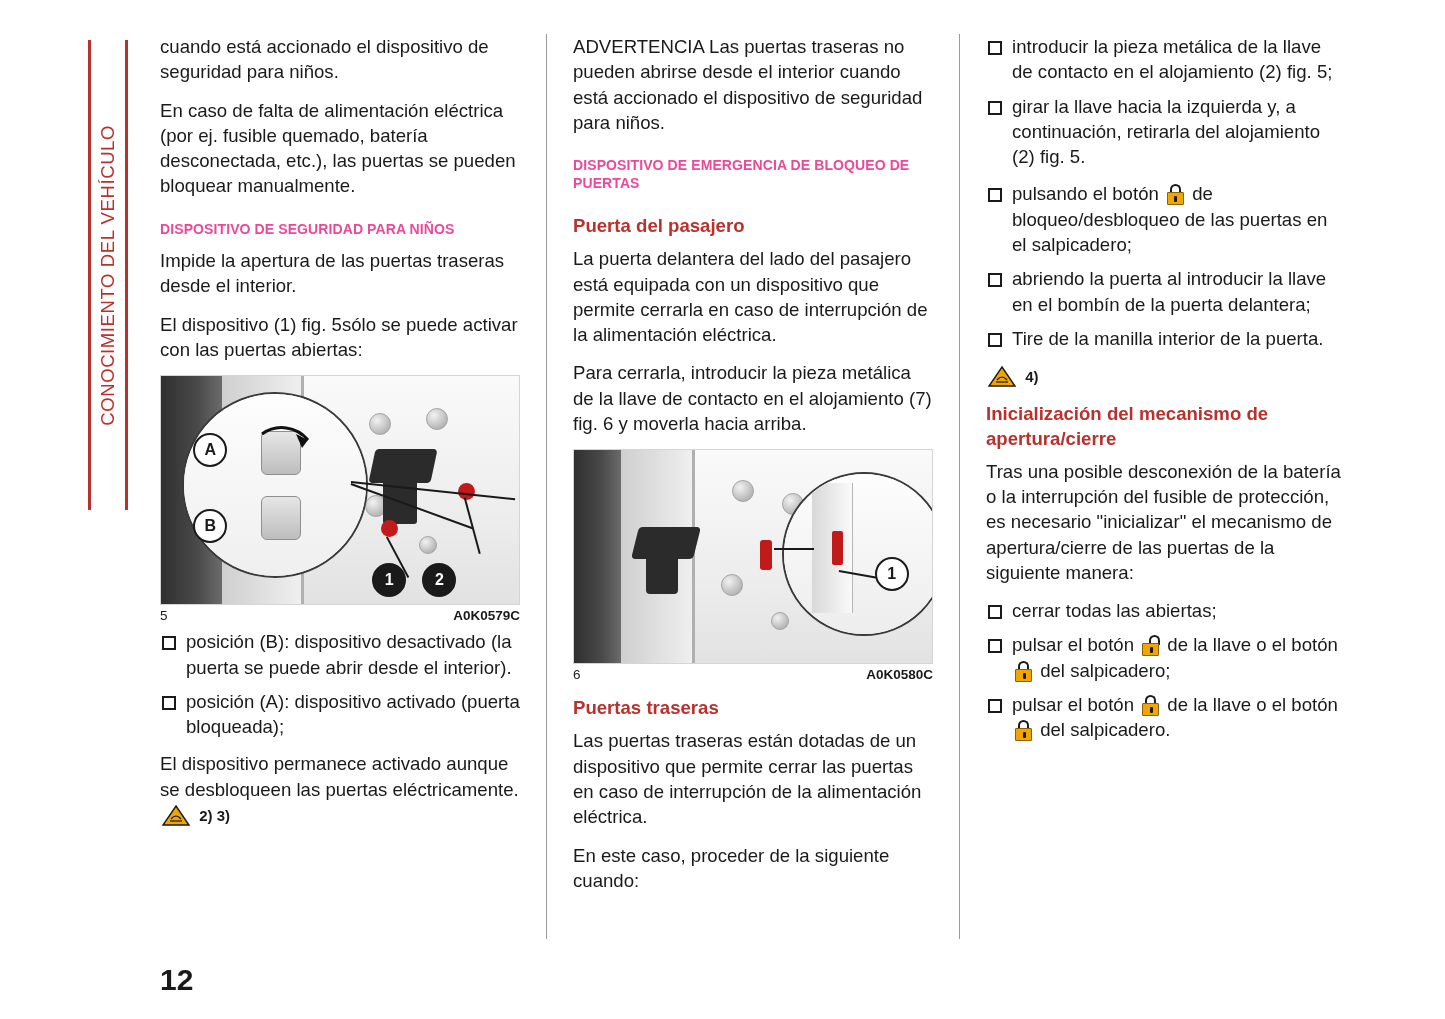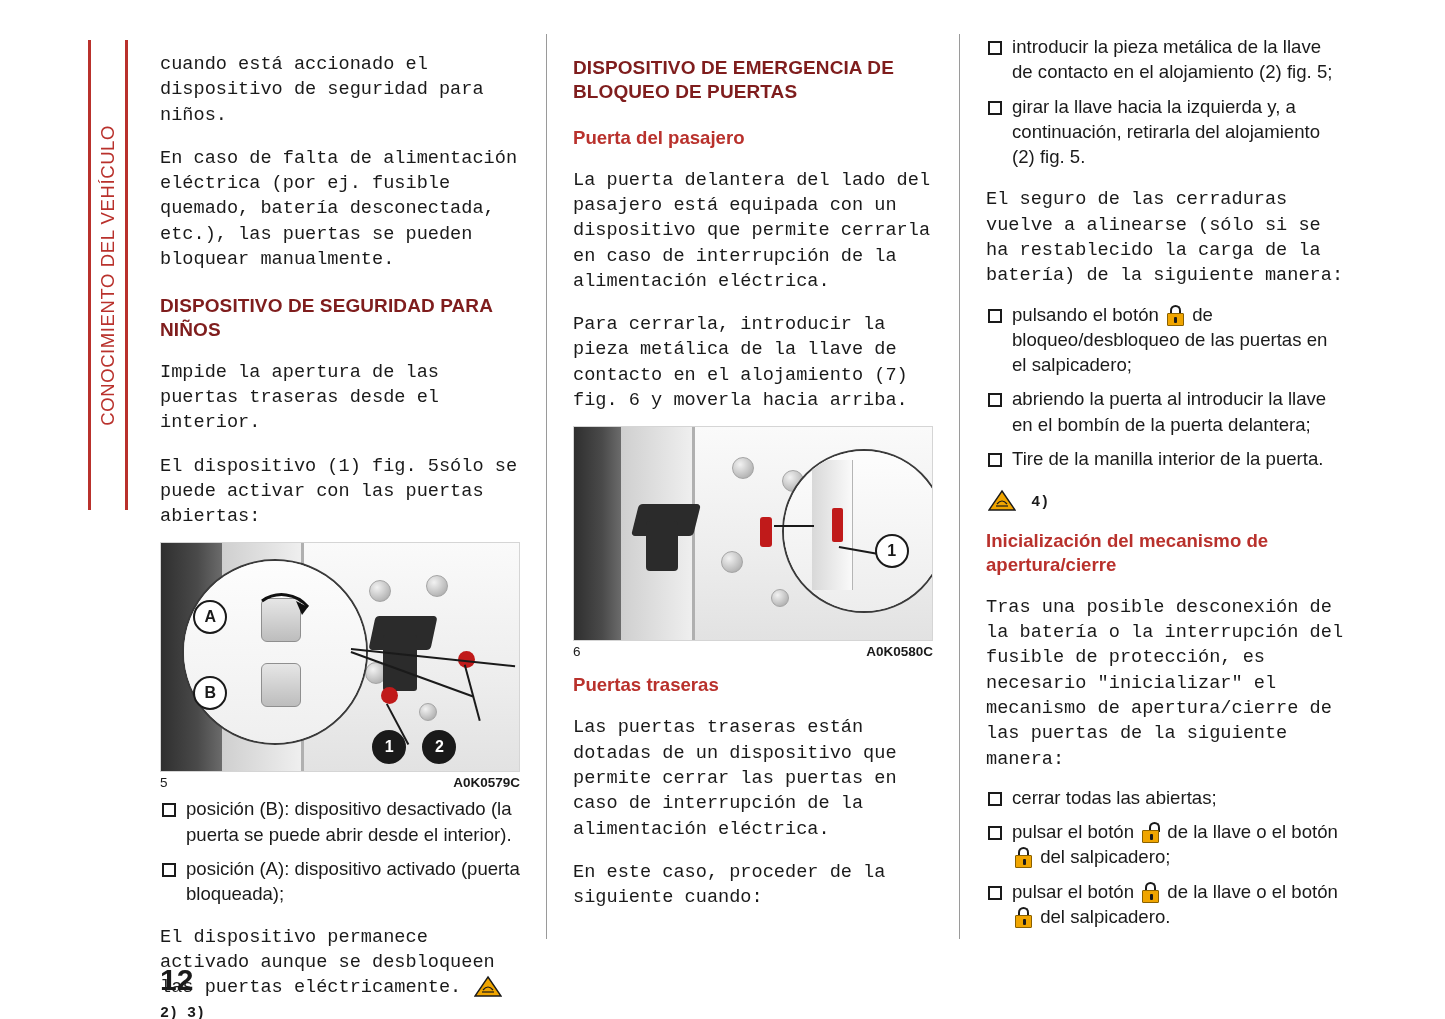--- a/index.html
+++ b/index.html
@@ -55,31 +55,30 @@
   }
   .col {
     width: 360px;
     position: relative;
   }
   .col.c1 { padding-right: 26px; }
   .col.c2 { padding-left: 26px; padding-right: 26px; border-left: 1px solid #9a9a9a; }
   .col.c3 { padding-left: 26px; border-left: 1px solid #9a9a9a; }
 
   p {
-    margin: 18px 0 13px 0;
+    margin: 0 0 13px 0;
     font-size: 18.6px;
     line-height: 1.36;
     color: #1a1a1a;
-    font-family: Liberation Mono, monospace;
   }
   h2.sec {
     margin: 22px 0 10px 0;
-    font-size: 19px;
-    font-weight: bold;
-    color: #7f1d1d;
+    font-size: 14px;
+    font-weight: bold;
+    color: #ec4899;
     line-height: 1.25;
     letter-spacing: 0.1px;
   }
   h3.sub {
     margin: 14px 0 8px 0;
     font-size: 18.6px;
     font-weight: bold;
     color: #b9312c;
     line-height: 1.3;
   }
@@ -351,20 +350,21 @@
             <polygon points="14,2 27,21 1,21" fill="#f0a500" stroke="#1a1a1a" stroke-width="1.4"></polygon>
             <path d="M8 17 L20 17" stroke="#1a1a1a" stroke-width="1.2"></path>
             <path d="M9 15 q5 -6 10 0" stroke="#1a1a1a" stroke-width="1.2" fill="none"></path>
           </svg>
         </span>
         <span class="refs">2) 3)</span>
       </p>
     </div>
 
     <div class="col c2">
+      <p>ADVERTENCIA Las puertas traseras no pueden abrirse desde el interior cuando está accionado el dispositivo de seguridad para niños.</p>
 
       <h2 class="sec">DISPOSITIVO DE EMERGENCIA DE BLOQUEO DE PUERTAS</h2>
       <h3 class="sub first">Puerta del pasajero</h3>
 
       <p>La puerta delantera del lado del pasajero está equipada con un dispositivo que permite cerrarla en caso de interrupción de la alimentación eléctrica.</p>
       <p>Para cerrarla, introducir la pieza metálica de la llave de contacto en el alojamiento (7) fig. 6 y moverla hacia arriba.</p>
 
       <div class="figure">
         <div class="fig-img fig6">
           <div class="door-dark" style="width:13%;"></div>
@@ -401,21 +401,20 @@
       <p>Las puertas traseras están dotadas de un dispositivo que permite cerrar las puertas en caso de interrupción de la alimentación eléctrica.</p>
       <p>En este caso, proceder de la siguiente cuando:</p>
     </div>
 
     <div class="col c3">
       <ul class="bul">
         <li>introducir la pieza metálica de la llave de contacto en el alojamiento (2) fig. 5;</li>
         <li>girar la llave hacia la izquierda y, a continuación, retirarla del alojamiento (2) fig. 5.</li>
       </ul>
 
-      <p>El seguro de las cerraduras vuelve a alinearse (sólo si se ha restablecido la carga de la batería) de la siguiente manera:</p>
 
       <ul class="bul">
         <li>
           <span>pulsando el botón</span>
           <span class="lock"><span class="shackle"></span><span class="body"></span></span>
           <span>de bloqueo/desbloqueo de las puertas en el salpicadero;</span>
         </li>
         <li>abriendo la puerta al introducir la llave en el bombín de la puerta delantera;</li>
         <li>Tire de la manilla interior de la puerta.</li>
       </ul>

